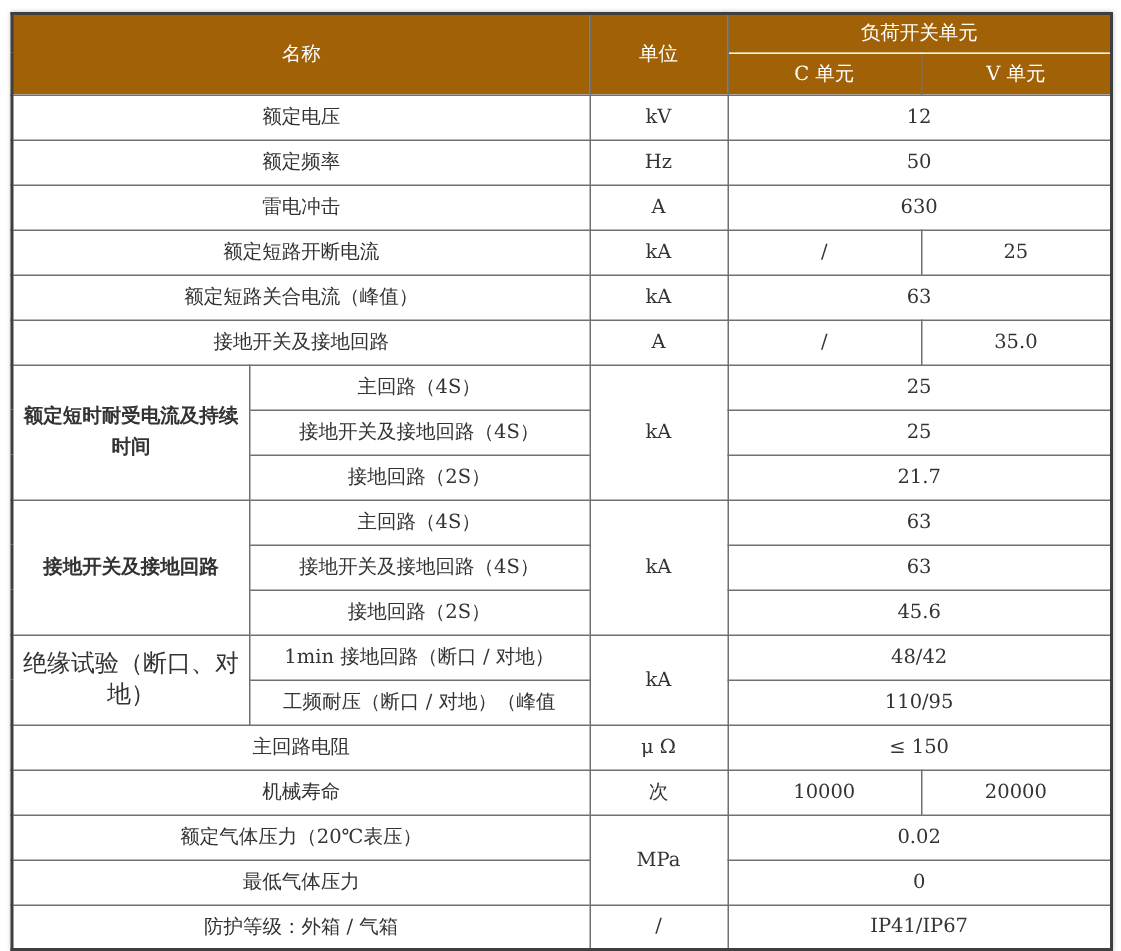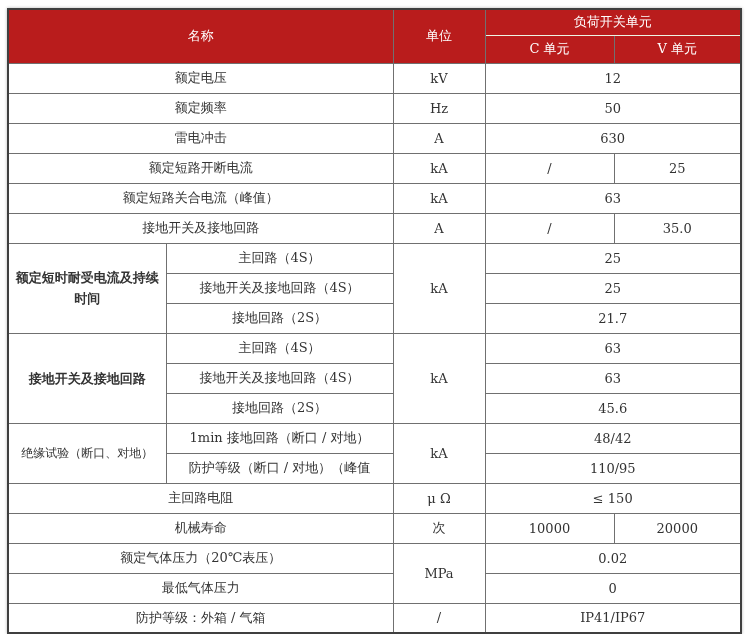--- a/index.html
+++ b/index.html
@@ -1,27 +1,27 @@
 <!DOCTYPE html>
 <html><head>
 <meta charset="utf-8">
 <style>
   html,body{margin:0;padding:0;background:#ffffff;width:747px;height:634px;overflow:hidden;
     font-family:"DejaVu Serif","Liberation Serif",serif;color:#333333;}
   table{position:absolute;left:7px;top:8px;width:733px;border-collapse:collapse;table-layout:fixed;
     border:2px solid #3f3f3f;box-shadow:0 0 3px rgba(0,0,0,.28);}
   th,td{border:1px solid #707070;text-align:center;vertical-align:middle;
     font-size:13px;font-weight:normal;padding:0 2px;background:#ffffff;}
-  thead th{background:#b91c1c;color:#ffffff;}
+  thead th{background:#a16207;color:#ffffff;}
   tr.hdr1{height:26px;}
   tr.hdr2{height:28px;}
   tbody tr{height:30px;}
   th.grp-span{border-bottom:1px solid #eef5e4;}
   td.glabel{padding:0 6px;line-height:21px;font-weight:bold;}
-  td.tight{font-size:12px;padding:0 1px;}
+  td.tight{font-size:16px;padding:0 1px;}
 </style>
 </head>
 <body>
 
 <table>
   <colgroup>
     <col style="width:158px">
     <col style="width:227px">
     <col style="width:92px">
     <col style="width:129px">
@@ -108,21 +108,21 @@
       <td colspan="2">45.6</td>
     </tr>
 
     <tr>
       <td rowspan="2" class="tight">绝缘试验（断口、对地）</td>
       <td>1min 接地回路（断口 / 对地）</td>
       <td rowspan="2">kA</td>
       <td colspan="2">48/42</td>
     </tr>
     <tr>
-      <td>防护等级（断口 / 对地）（峰值</td>
+      <td>工频耐压（断口 / 对地）（峰值</td>
       <td colspan="2">110/95</td>
     </tr>
 
     <tr>
       <td colspan="2">主回路电阻</td>
       <td>μ Ω</td>
       <td colspan="2">≤ 150</td>
     </tr>
 
     <tr>

